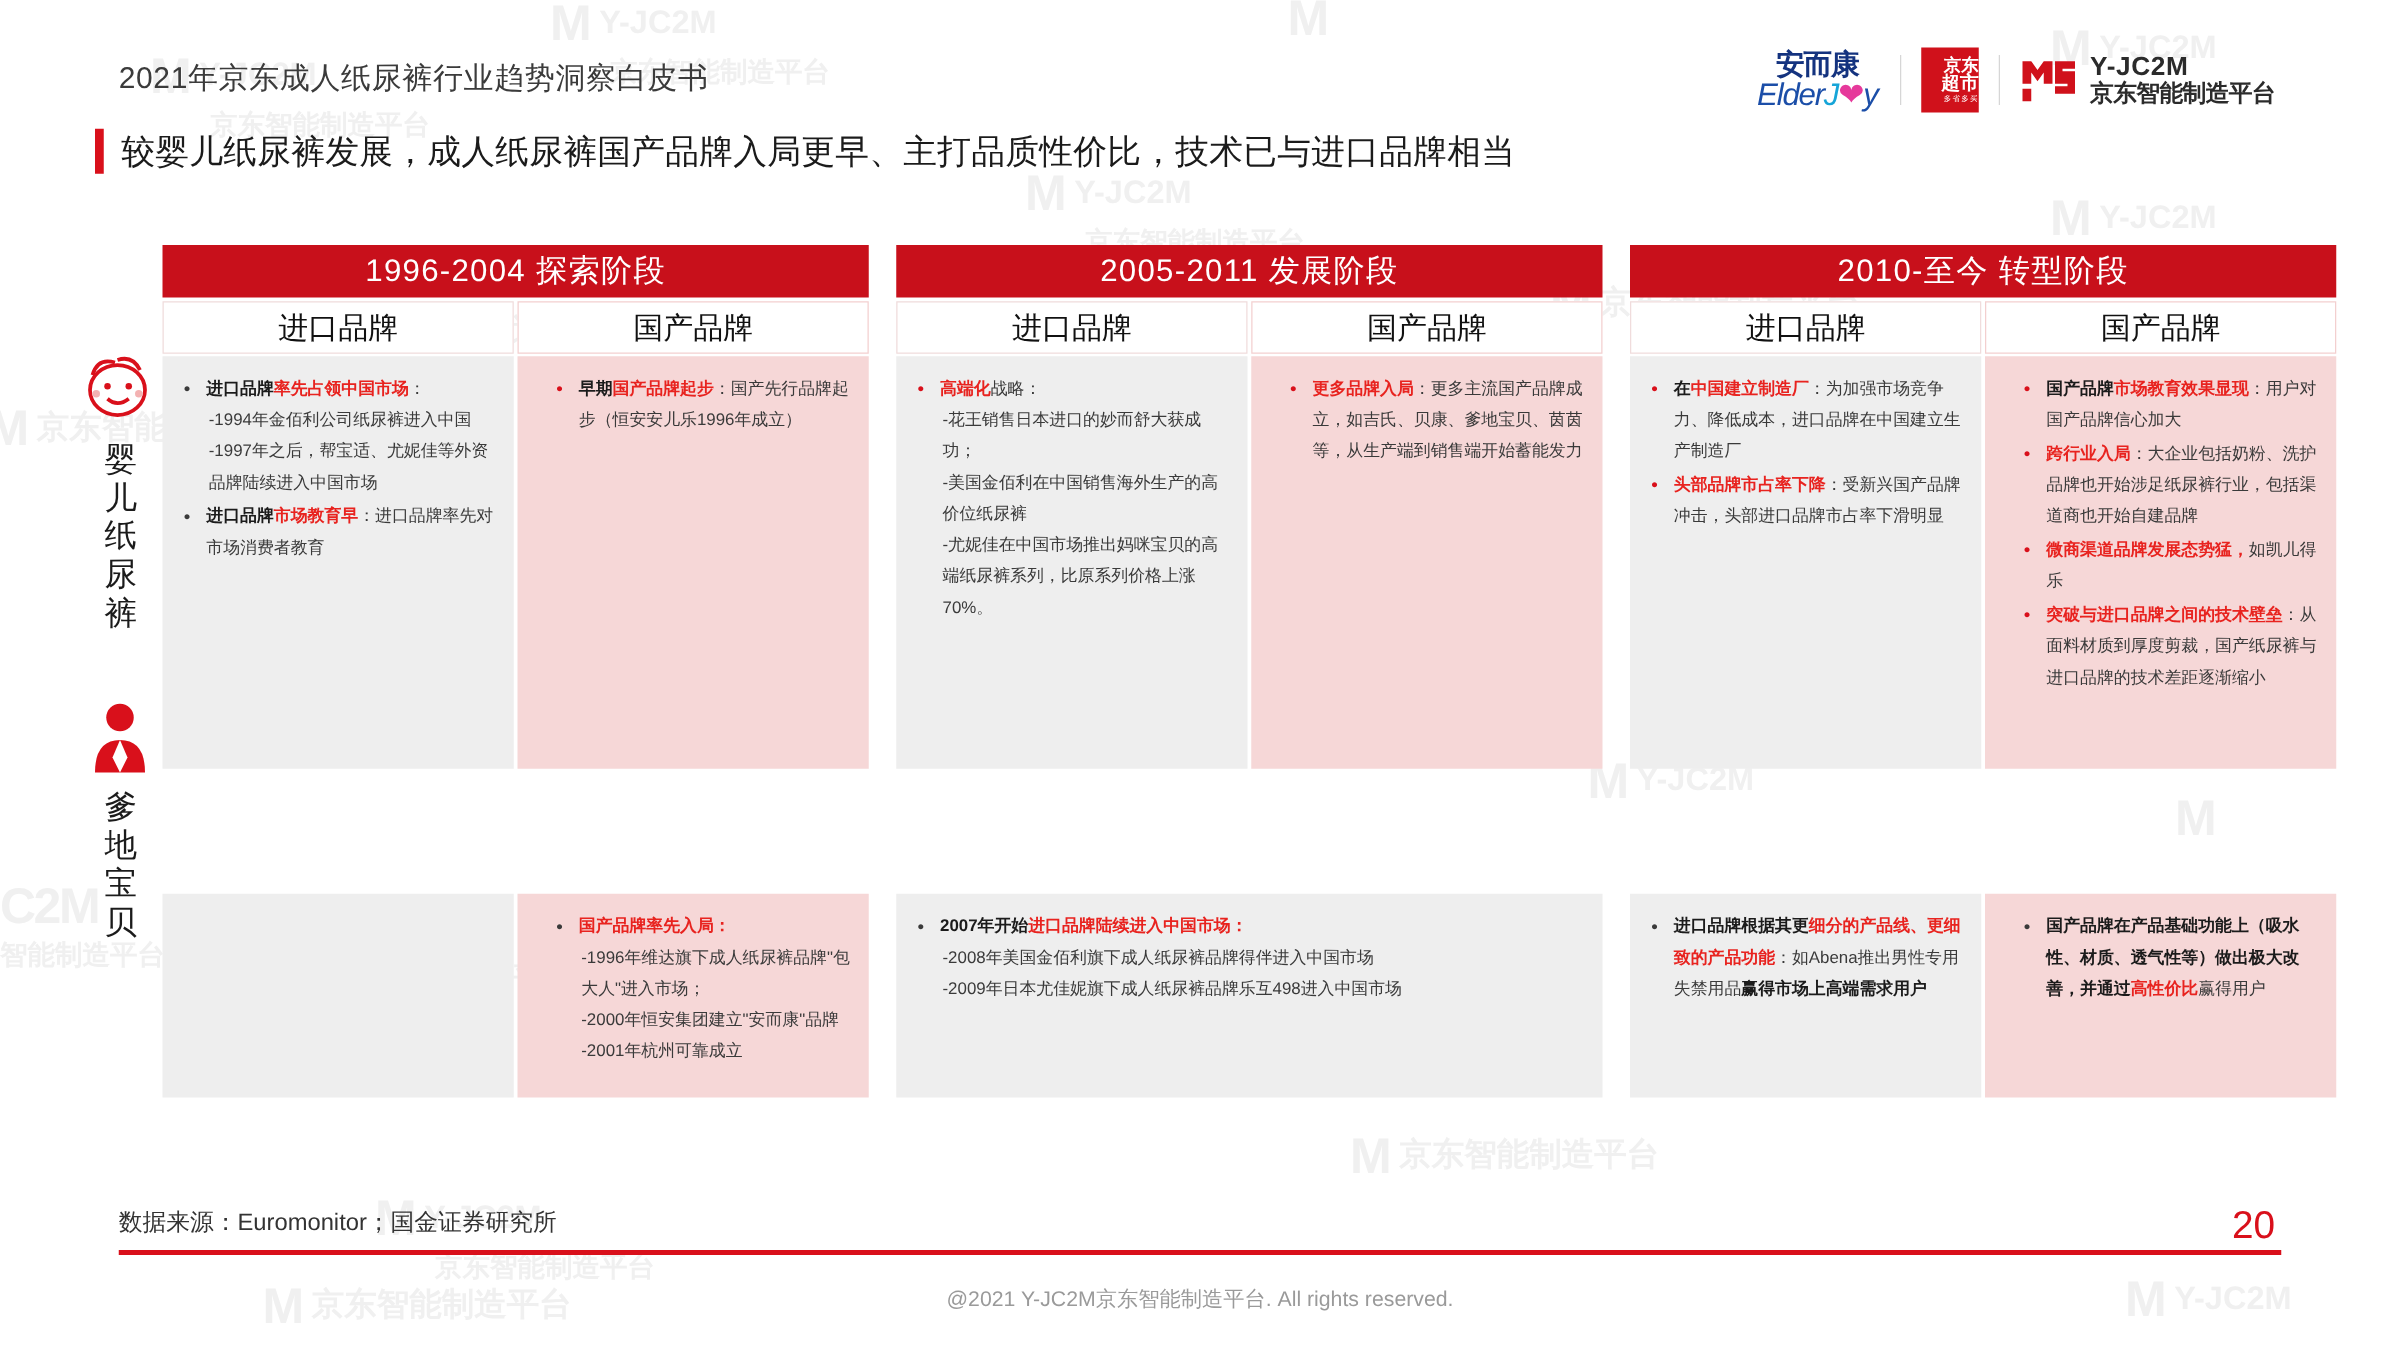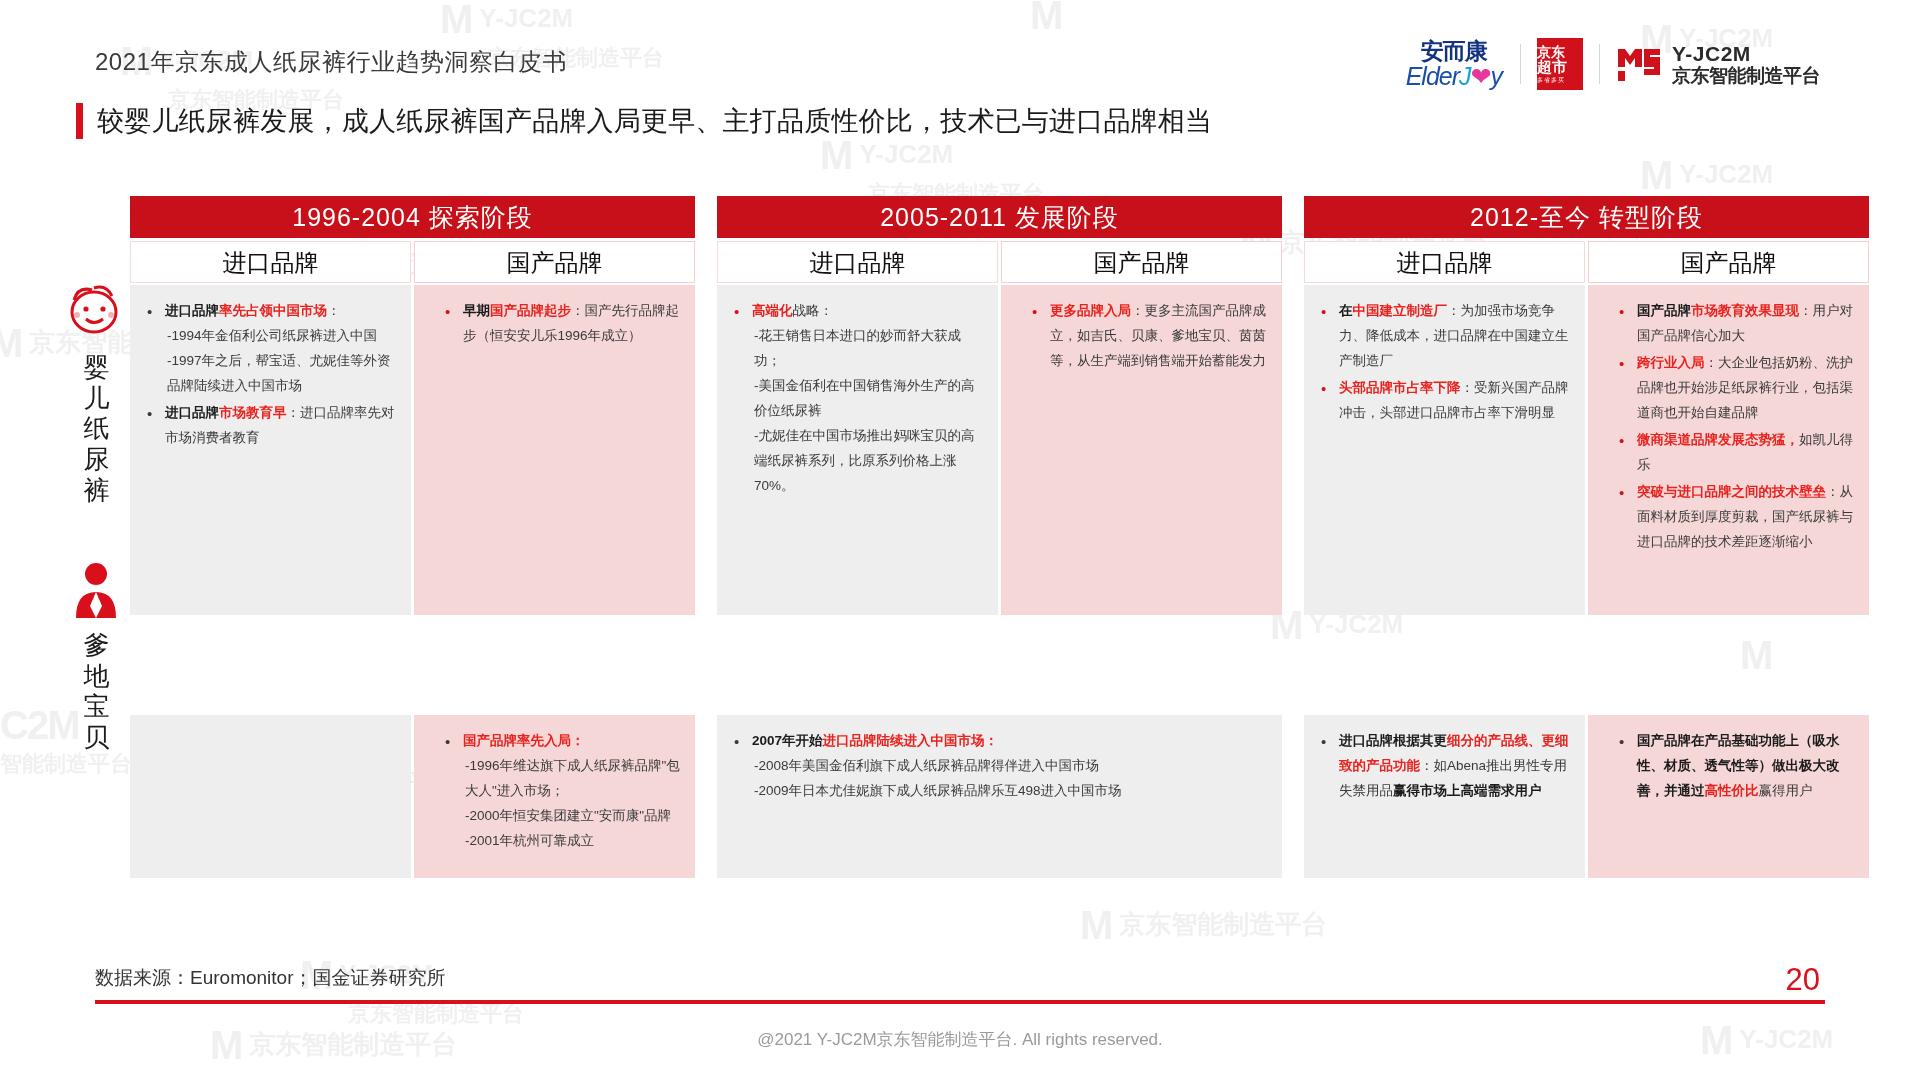--- a/index.html
+++ b/index.html
@@ -57,21 +57,21 @@
   .logo-elderjoy .en {
     font-size: 25px; font-weight: normal; font-style: italic;
     color: #1b4ea8; letter-spacing: -1px; margin-top: 1px;
   }
   .logo-elderjoy .en .jy { color:#16a5d8; }
   .logo-elderjoy .en .jy2 { color:#e6399b; }
   .divider-v { width:1px; height:40px; background:#d6d6d6; }
   .logo-jdchaoshi {
     background:#d0111b; color:#fff; width:46px; height:52px;
     margin: 0 16px;
-    display:flex; flex-direction:column; align-items:flex-start; justify-content:center;
+    display:flex; flex-direction:column; align-items:flex-end; justify-content:center;
     line-height:1.05;
   }
   .logo-jdchaoshi .l1 { font-size:14px; font-weight:bold; }
   .logo-jdchaoshi .l2 { font-size:15px; font-weight:bold; }
   .logo-jdchaoshi .l3 { font-size:6px; margin-top:2px; letter-spacing:1px; }
   .logo-yjc2m { display:flex; align-items:center; gap:10px; padding-left:16px; }
   .mark-m { position:relative; width:46px; height:38px; }
   .mark-m svg { display:block; }
   .logo-yjc2m .txt { line-height:1.12; }
   .logo-yjc2m .t1 { font-size:21px; font-weight:bold; color:#2b2b2b; letter-spacing:0.5px; }
@@ -298,21 +298,21 @@
             <div class="cellcol">
               <div class="cell imp adultrow">
                 <ul class="bl">
                   <li class=""><span class="b">2007年开始</span><span class="r">进口品牌陆续进入中国市场：</span><div class="sub">-2008年美国金佰利旗下成人纸尿裤品牌得伴进入中国市场</div><div class="sub">-2009年日本尤佳妮旗下成人纸尿裤品牌乐互498进入中国市场</div></li>
                 </ul>
               </div>
             </div>
           </div>
         </div>
         <div class="phase">
-          <div class="phase-head">2012-至今 转型阶段</div>
+          <div class="phase-head">2010-至今 转型阶段</div>
           <div class="brand-heads">
             <div class="brand-head imp">进口品牌</div>
             <div class="brand-head dom">国产品牌</div>
           </div>
           <div class="row-body">
             <div class="cellcol">
               <div class="cell imp babyrow">
                 <ul class="bl">
                   <li class="red-dot"><span class="b">在</span><span class="r">中国建立制造厂</span><span>：为加强市场竞争力、降低成本，进口品牌在中国建立生产制造厂</span></li>
                   <li class="red-dot"><span class="r">头部品牌市占率下降</span><span>：受新兴国产品牌冲击，头部进口品牌市占率下滑明显</span></li>

